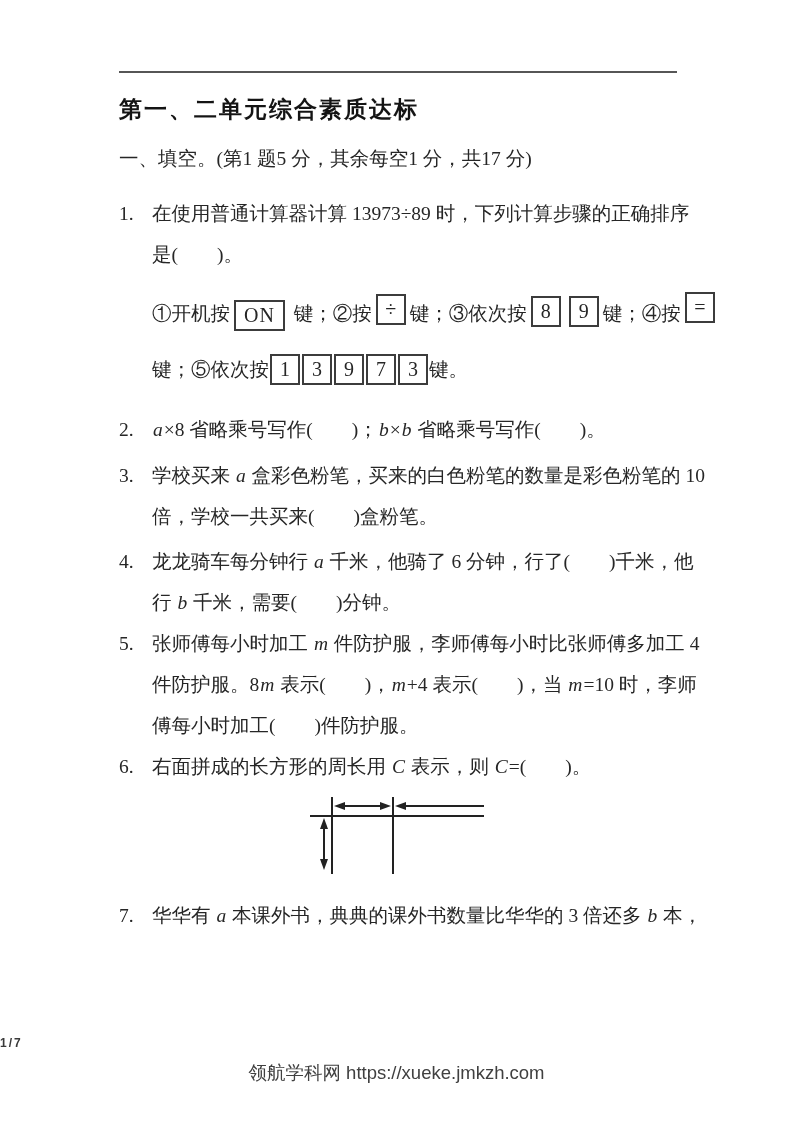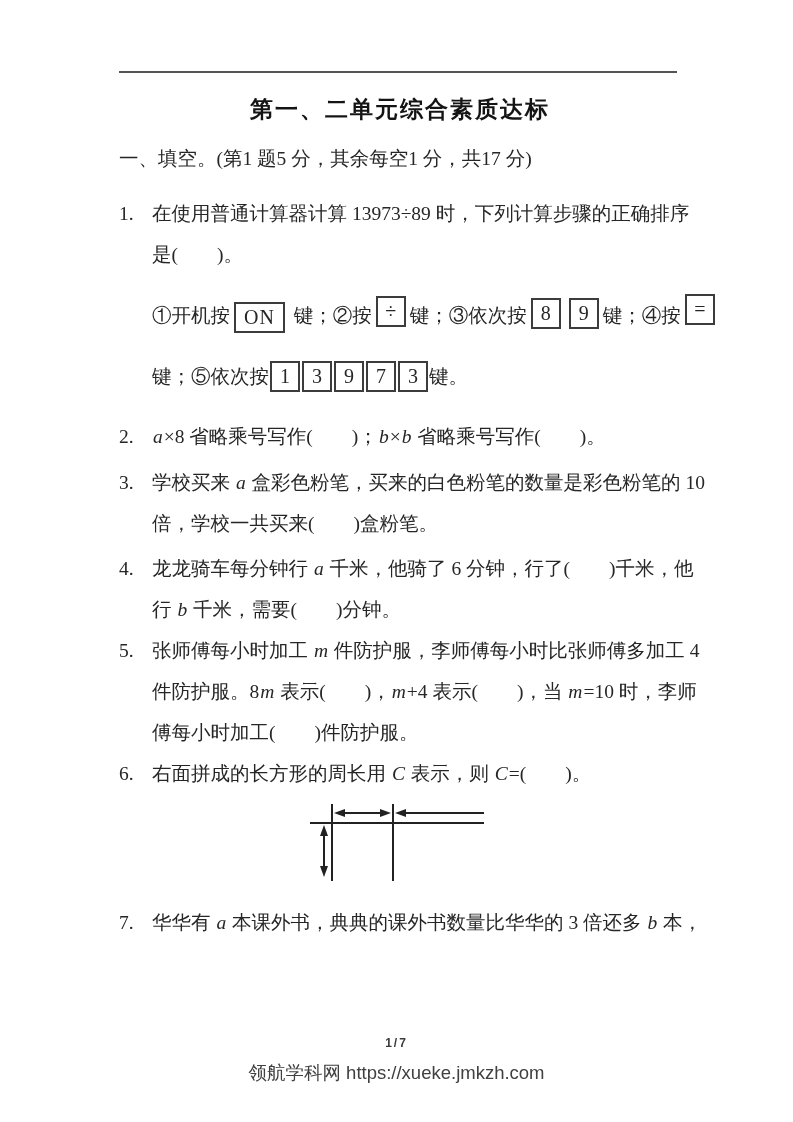--- a/index.html
+++ b/index.html
@@ -14,21 +14,21 @@
   }
   .top-rule{
     position:absolute;left:119px;top:71px;width:558px;height:2px;
     background:#565656;
   }
   .content{
     position:absolute;left:119px;top:0;width:562px;
   }
   .title{
     margin:0;padding-top:94px;
-    text-align:center;
+    text-align:left;
     font-family:"Liberation Sans", sans-serif;
     font-weight:bold;
     font-size:23px;
     letter-spacing:2px;
     color:#141414;
   }
   .section-heading{
     margin-top:20px;
     font-size:19.5px;
     line-height:28px;
@@ -40,38 +40,37 @@
   .var{font-style:italic;padding:0 1px;}
   .krow{
     font-size:19.5px;line-height:46px;white-space:nowrap;
   }
   .krow1{margin-top:8px;padding-top:8px;}
   .krow2{margin-top:10px;}
   .key{
     display:inline-block;position:relative;
     border:2px solid #3c3c3c;background:#fff;
     font-size:20px;line-height:25px;
-    padding:1px 6px;margin:11px 4px;
+    padding:1px 6px;margin:4px 4px;
     min-width:14px;text-align:center;
     vertical-align:middle;
   }
   .k-on{padding:1px 8px;letter-spacing:1px;}
   .k-raise4{top:-4px;}
   .k-raise6{top:-6px;}
   .k-raise8{top:-8px;}
   .k-digit{margin:0 1px;top:-2px;}
   .figure-wrap{margin:4px 0 0 181px;height:92px;}
   .q7{margin-top:12px;}
   .q2{margin-top:16px;}
   .q3{margin-top:5px;}
   .q4{margin-top:4px;}
   .q1{margin-top:20px;}
   .page-num{
     position:absolute;left:0;top:1036px;width:100%;
-    text-align:center;
     font-family:"Liberation Sans", sans-serif;
     font-weight:bold;font-size:12px;color:#3a3a3a;
     letter-spacing:2px;
   }
   .watermark{
     position:absolute;left:0;top:1060px;width:100%;
     text-align:center;
     font-family:"Liberation Sans", sans-serif;
     font-size:18.5px;color:#404040;
   }

